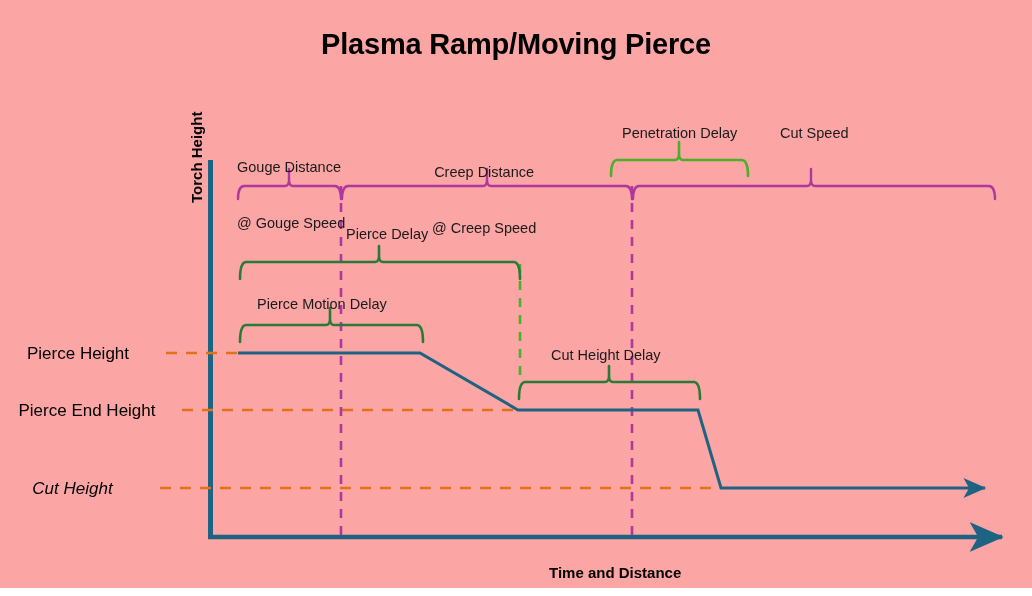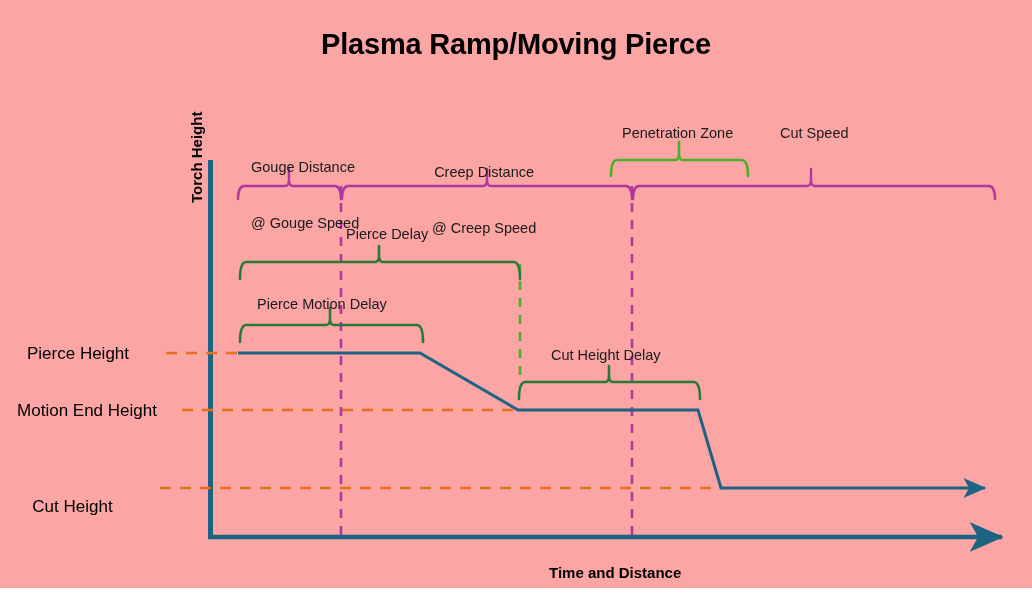--- a/index.html
+++ b/index.html
@@ -139,39 +139,39 @@
       <polyline points="238,353 420,353 518,410 698,410 721,488 985,488" fill="none" stroke="#1F6383" stroke-width="3" stroke-linejoin="miter" stroke-linecap="butt" marker-end="url(#arrow-blue)"></polyline>
     </g>
   </svg>
 
   <div class="lbl title-text">Plasma Ramp/Moving Pierce</div>
 
   <div class="lbl axis-title" id="y-axis-title">Torch Height</div>
 
   <div class="lbl axis-title" id="x-axis-title">Time and Distance</div>
 
-  <div class="lbl phase-label" style="left:251px; top:120px;">
+  <div class="lbl phase-label" style="left:237px; top:120px;">
     <div>Gouge Distance</div>
     <div>@ Gouge Speed</div>
   </div>
 
   <div class="lbl phase-label" style="left:432px; top:125px;text-align:center;">
     <div>Creep Distance</div>
     <div>@ Creep Speed</div>
   </div>
 
-  <div class="lbl phase-label" style="left:622px; top:124px;">Penetration Zone</div>
+  <div class="lbl phase-label" style="left:622px; top:124px;">Penetration Delay</div>
 
   <div class="lbl phase-label" style="left:780px; top:124px;">Cut Speed</div>
 
   <div class="lbl bracket-label" style="left:346px; top:225px;">Pierce Delay</div>
 
   <div class="lbl bracket-label" style="left:257px; top:287px;margin-top:8px;">Pierce Motion Delay</div>
 
   <div class="lbl bracket-label" style="left:551px; top:346px;">Cut Height Delay</div>
 
   <div class="lbl height-label" style="left:0px; width:156px; top:343px;">Pierce Height</div>
 
-  <div class="lbl height-label" style="left:0px; width:174px; top:400px;">Motion End Height</div>
+  <div class="lbl height-label" style="left:0px; width:174px; top:400px;">Pierce End Height</div>
 
-  <div class="lbl height-label" style="left:0px; width:145px; top:496px;">Cut Height</div>
+  <div class="lbl height-label" style="left:0px; width:145px; top:478px;font-style:italic;">Cut Height</div>
 
 </div>
 
 </body></html>

